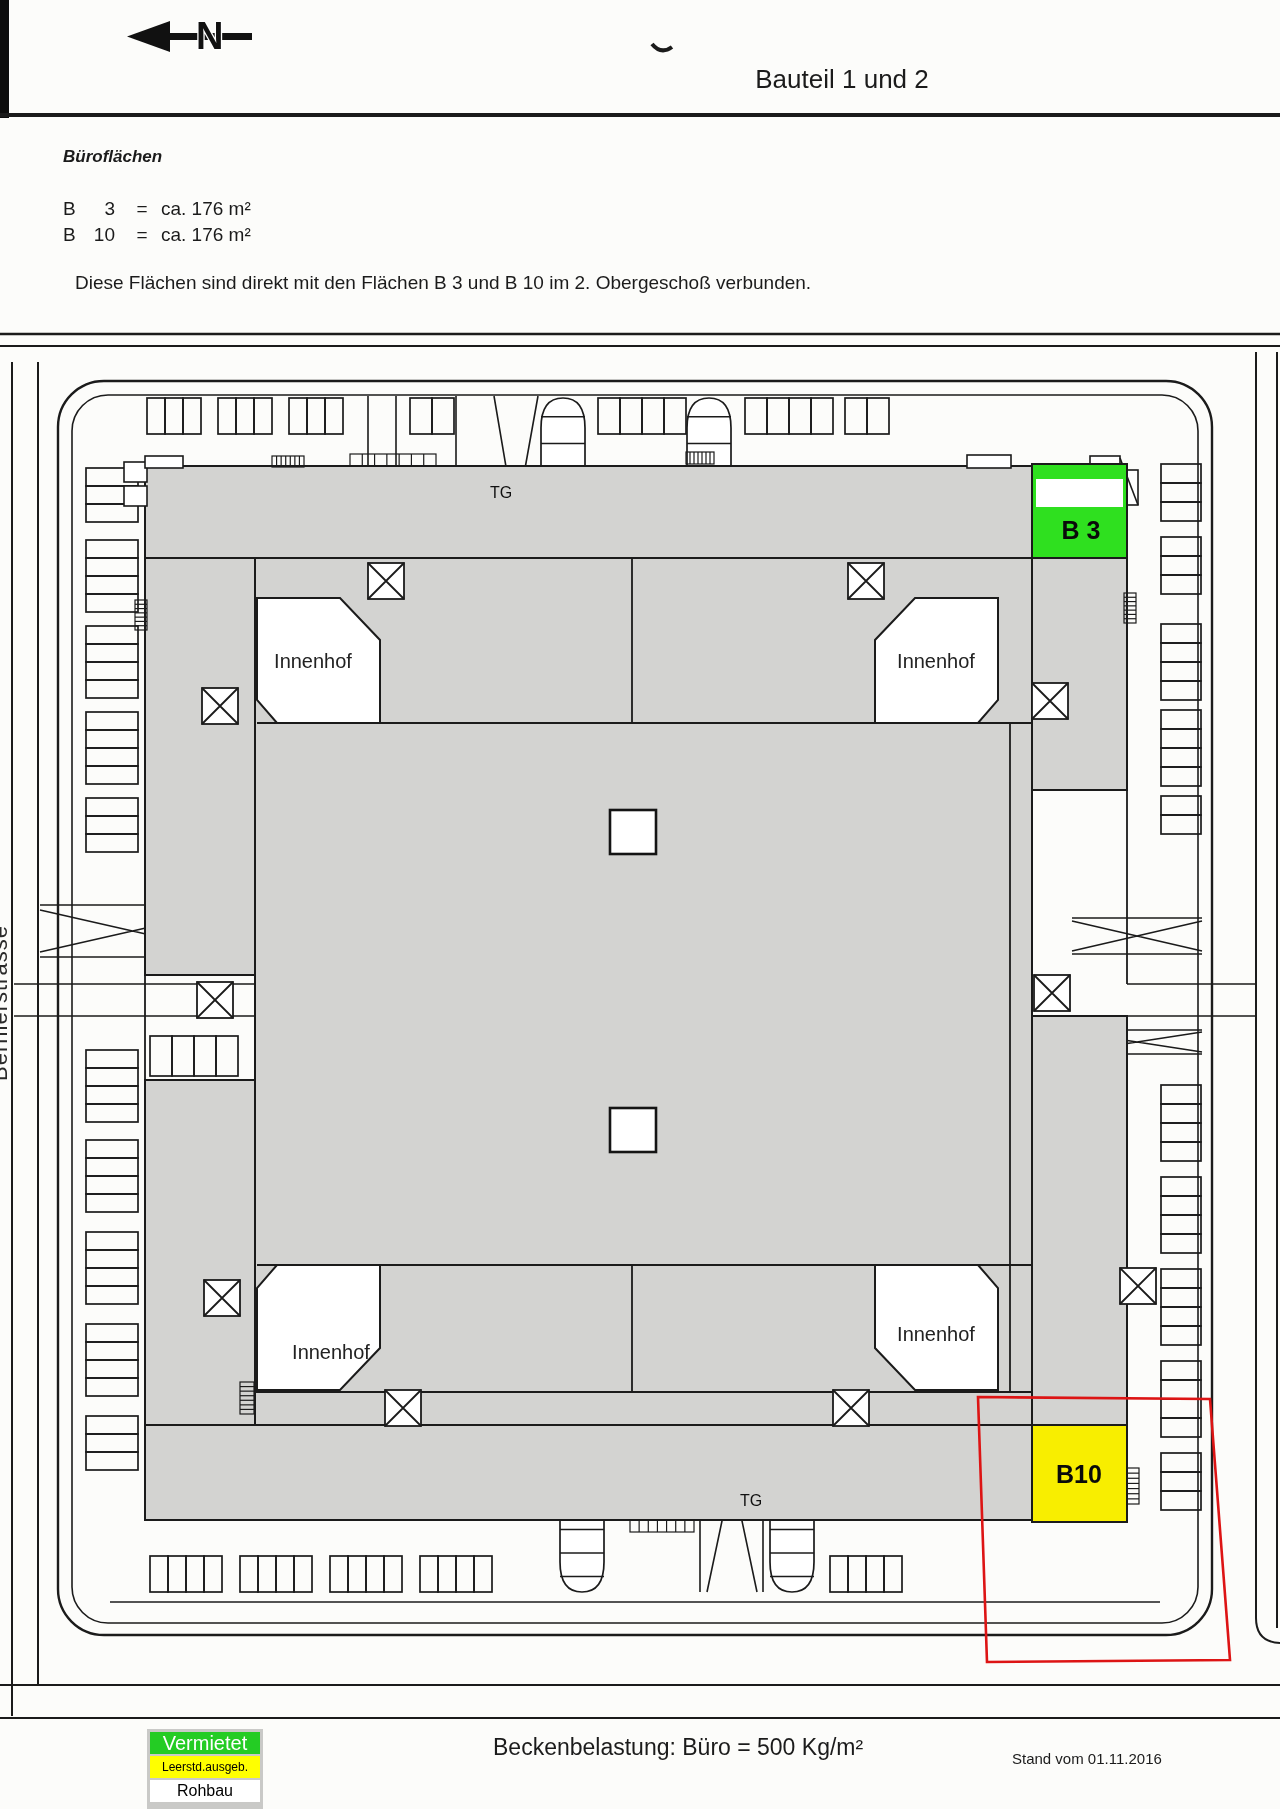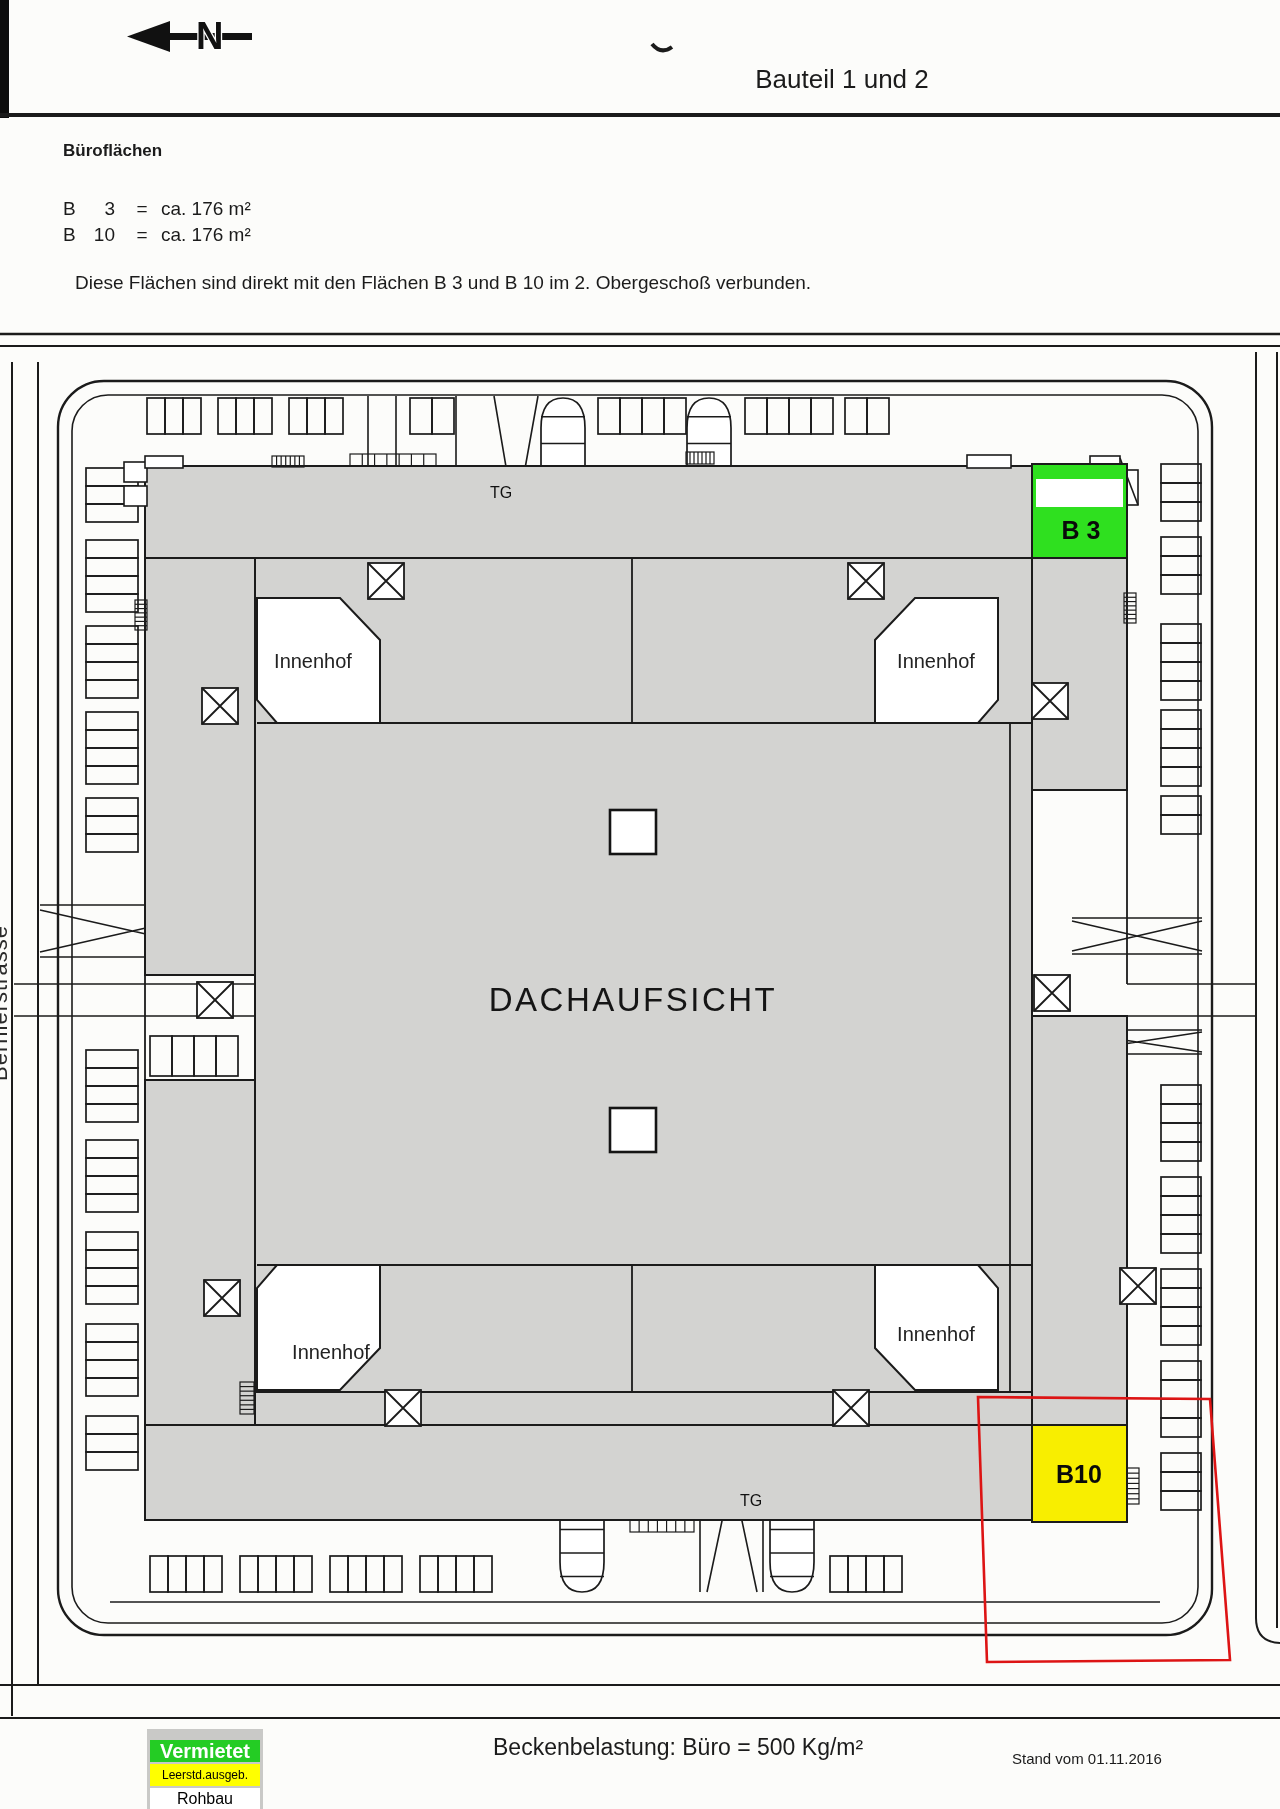--- a/index.html
+++ b/index.html
@@ -26,21 +26,21 @@
   .unit-label{font-size:25px;font-weight:bold;color:#0a0a0a;}
   .street{font-size:22px;color:#2a2a2a;letter-spacing:1px;}
   
   .load-note{font-size:23px;}
   .status{font-size:15px;}
   .legend{position:absolute;left:147px;top:1729px;width:116px;background:#c9c9c7;
           padding:3px;box-sizing:border-box;}
   .legend-row{height:22px;line-height:22px;text-align:center;margin-bottom:2px;
               overflow:hidden;}
   .legend-row:last-child{margin-bottom:12px;}
-  .lg0{font-size:20px;font-weight:bold;margin-top:8px;}
+  .lg0{font-size:20px;font-weight:normal;}
   .lg1{font-size:12px;}
   .lg2{font-size:16px;}
   svg{position:absolute;left:0;top:0;}
   .ln{stroke:#1b1b1b;fill:none;}
 </style>
 </head>
 <body>
 
 <div class="page">
 
@@ -361,38 +361,37 @@
       <rect x="1032" y="464" width="95" height="94" fill="#2fe01f"></rect>
       <rect x="1036" y="479" width="87" height="28" fill="#ffffff" stroke="none"></rect>
       <rect x="1032" y="1425" width="95" height="97" fill="#f8ee00"></rect>
     </g>
 
     <polygon points="978,1397 1210,1399 1230,1660 987,1662" fill="none" stroke-width="2.6" stroke="#dd1414"></polygon>
   </svg>
 
   <div class="abs subtitle" style="left:842px;top:64px;transform:translateX(-50%);">Bauteil 1 und 2</div>
 
-  <div class="abs sec-head" style="left:63px;top:141px;">Büroflächen</div>
+  <div class="abs sec-head" style="left:63px;top:147px;font-style:italic;">Büroflächen</div>
 
   <div class="abs area-row" style="left:63px;top:198px;">
     <span class="u">B</span>
     <span class="n">3</span>
     <span class="e">=</span>
     <span>ca. 176 m²</span>
   </div>
   <div class="abs area-row" style="left:63px;top:224px;">
     <span class="u">B</span>
     <span class="n">10</span>
     <span class="e">=</span>
     <span>ca. 176 m²</span>
   </div>
 
   <div class="abs note" style="left:75px;top:272px;">Diese Flächen sind direkt mit den Flächen B 3 und B 10 im 2. Obergeschoß verbunden.</div>
 
-  <div class="abs ctr dach" style="left:633px;top:1000px;">DACHAUFSICHT</div>
 
   <div class="abs ctr hof" style="left:313px;top:661px;">Innenhof</div>
   <div class="abs ctr hof" style="left:936px;top:661px;">Innenhof</div>
   <div class="abs ctr hof" style="left:331px;top:1352px;">Innenhof</div>
   <div class="abs ctr hof" style="left:936px;top:1334px;">Innenhof</div>
 
   <div class="abs ctr tg" style="left:501px;top:493px;">TG</div>
   <div class="abs ctr tg" style="left:751px;top:1501px;">TG</div>
 
   <div class="abs ctr unit-label" style="left:1081px;top:530px;">B 3</div>

